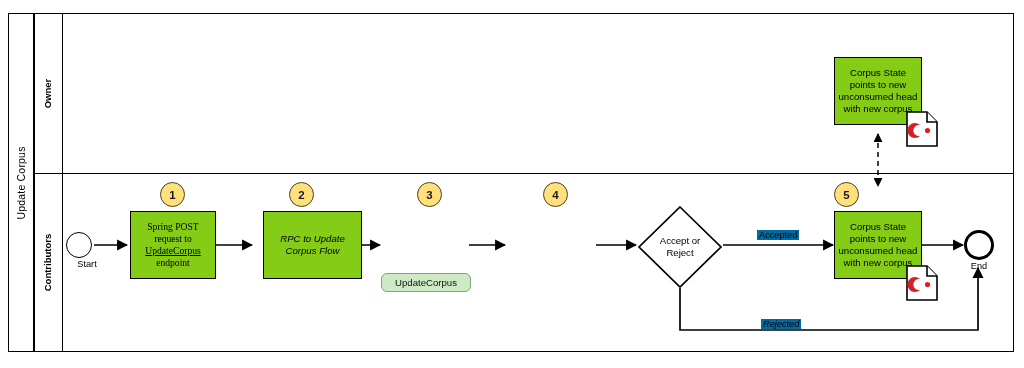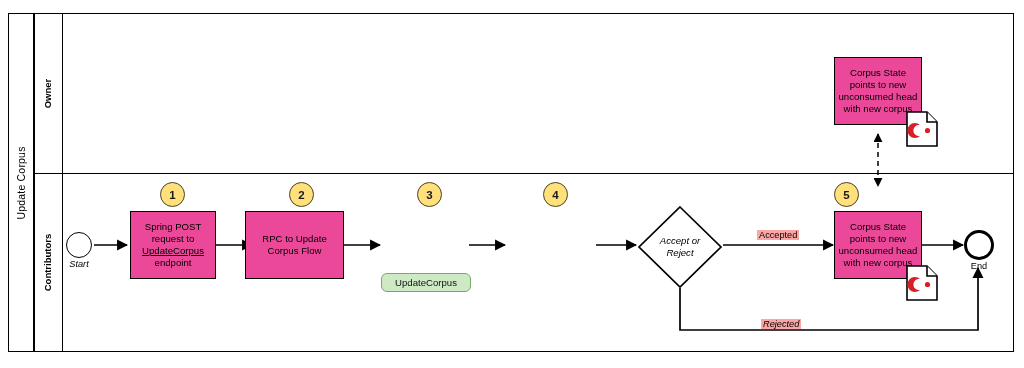--- a/index.html
+++ b/index.html
@@ -86,21 +86,21 @@
     width: 0;
     border-left: 1.1px solid #000;
   }
   #sep-owner   { top: 14px;  height: 159px; }
   #sep-contrib { top: 174px; height: 177px; }
 
   
   .task {
     position: absolute;
     border: 1.7px solid #000;
-    background: #ec4899;
+    background: #84cc16;
     box-sizing: border-box;
     display: flex;
     align-items: center;
     justify-content: center;
     text-align: center;
     font-size: 9.6px;
     line-height: 12.2px;
     padding: 2px 3px;
   }
   .task .u { text-decoration: underline; }
@@ -157,36 +157,35 @@
     position: absolute;
   }
   .gw-text {
     position: absolute;
     width: 100%;
     top: 50%;
     transform: translateY(-50%);
     text-align: center;
     font-size: 9.6px;
     line-height: 12px;
-    font-style: italic;
   }
   .gw-caption {
     position: absolute;
     text-align: center;
     font-size: 9.2px;
     line-height: 11.6px;
     white-space: pre-line;
   }
 
   
   .flow-label {
     position: absolute;
     font-size: 9.2px;
     white-space: nowrap;
-    background: #fca5a5;
+    background: #0369a1;
     padding: 0 2px;
   }
 
   
   #connectors {
     position: absolute;
     left: 0; top: 0;
     width: 1024px; height: 368px;
     pointer-events: none;
   }
@@ -243,37 +242,37 @@
     <line x1="723" y1="245" x2="833" y2="245" stroke="#000" stroke-width="1.7" marker-end="url(#arrow)"></line>
 
     <line x1="922" y1="245" x2="963" y2="245" stroke="#000" stroke-width="1.7" marker-end="url(#arrow)"></line>
 
     <path d="M 680 288 L 680 330 L 978 330 L 978 268" fill="none" stroke="#000" stroke-width="1.7" marker-end="url(#arrow)"></path>
 
     <line x1="878" y1="134" x2="878" y2="186" stroke="#000" stroke-width="1.5" stroke-dasharray="5,4" marker-start="url(#arrow-dash-a)" marker-end="url(#arrow-dash-b)"></line>
   </svg>
 
   <div class="event start" style="left:66px; top:232px; width:26px; height:26px;"></div>
-  <div class="event-label" style="left:50px; top:259px; width:58px;font-style:italic;">Start</div>
+  <div class="event-label" style="left:58px; top:259px; width:58px;">Start</div>
 
   <div class="event end" style="left:964px; top:230px; width:30px; height:30px;"></div>
   <div class="event-label" style="left:950px; top:261px; width:58px;">End</div>
 
   <div class="badge" style="left:160px; top:182px;">1</div>
-  <div class="task" style="left:130px; top:211px; width:86px; height:68px;">
+  <div class="task" style="left:130px; top:211px; width:86px; height:68px;font-family:Liberation Serif, serif;">
     <div>
       <div>Spring POST</div>
       <div>request to</div>
       <div class="u">UpdateCorpus</div>
       <div>endpoint</div>
     </div>
   </div>
 
   <div class="badge" style="left:289px; top:182px;">2</div>
-  <div class="task" style="left:245px; top:211px; width:99px; height:68px;">
+  <div class="task" style="left:263px; top:211px; width:99px; height:68px;font-style:italic;">
     <div>
       <div>RPC to Update</div>
       <div>Corpus Flow</div>
     </div>
   </div>
 
   <div class="badge" style="left:417px; top:182px;">3</div>
   <div class="green-tag" style="left:381px; top:273px; width:90px; height:19px;">UpdateCorpus</div>
 
   <div class="badge" style="left:543px; top:182px;">4</div>

